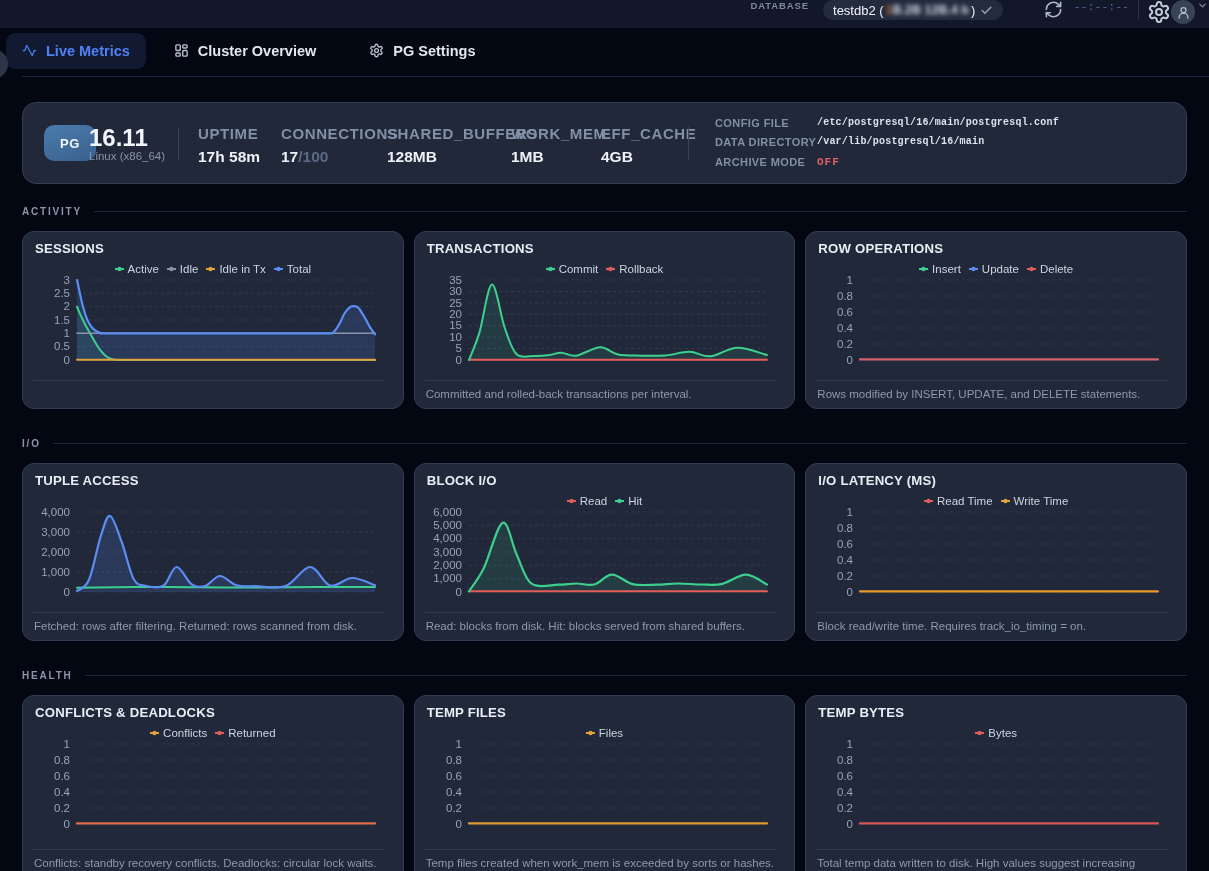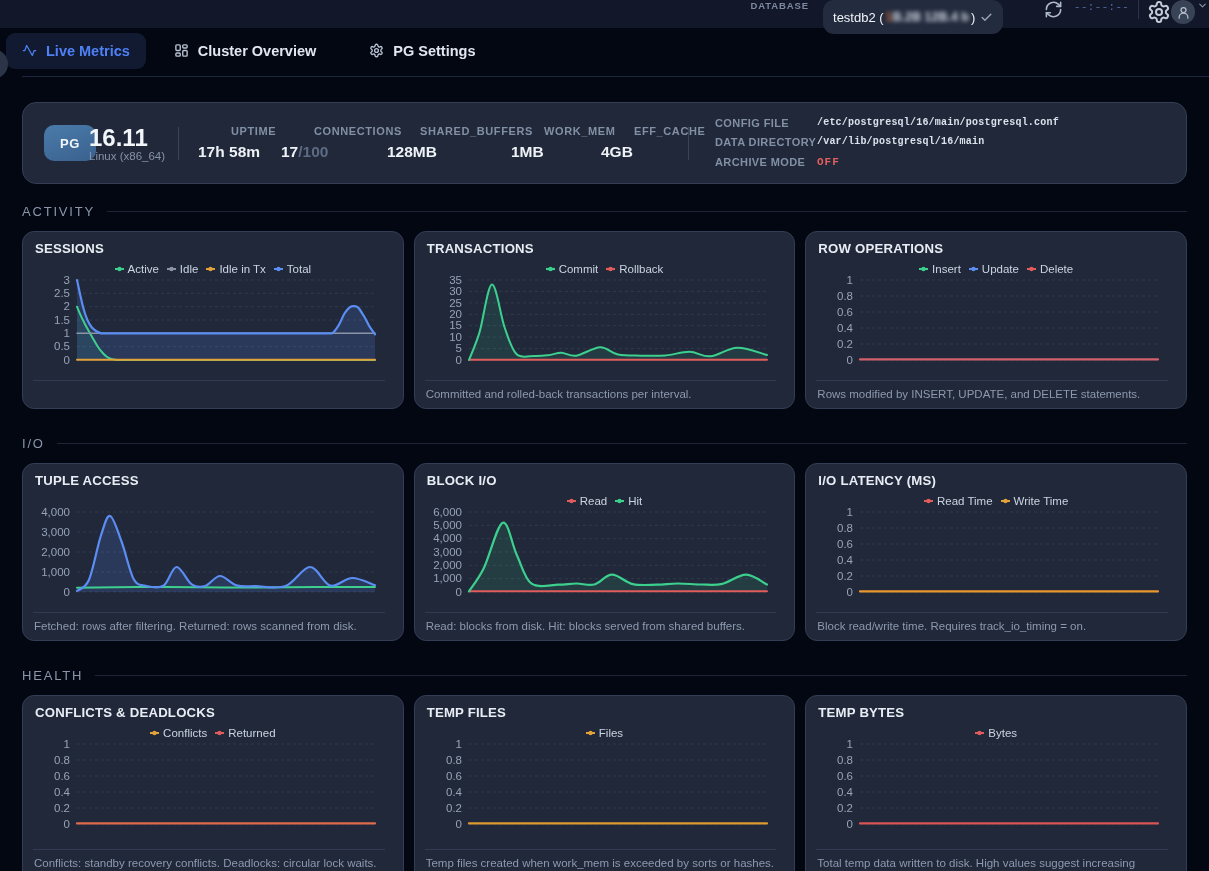--- a/index.html
+++ b/index.html
@@ -1,45 +1,45 @@
 <!DOCTYPE html>
 <html><head><meta charset="utf-8"><title>PG Dashboard</title>
 <style>
 * { margin:0; padding:0; box-sizing:border-box; }
 html,body { width:1209px; height:871px; overflow:hidden; }
 body { background:#030712; font-family:"Liberation Sans",sans-serif; position:relative; }
 .topbar { position:relative; height:28px; background:#121829; }
 .tb-right { position:absolute; right:0; top:0; height:28px; display:flex; align-items:flex-start; }
 .db-label { font-size:9.5px; font-weight:bold; letter-spacing:0.9px; color:#7d89a0; }
-.db-pill { margin-left:14px; height:34px; background:#232b3e; border-radius:11px; display:flex; align-items:center; padding:0 10px; }
+.db-pill { margin-left:14px; height:20px; background:#232b3e; border-radius:11px; display:flex; align-items:center; padding:0 10px; }
 .db-pill .n { color:#f0f3f8; font-size:13px; }
 .db-pill .blur { color:#d3dae4; font-size:12.5px; font-weight:bold; filter:blur(2.3px); margin:0 2px; }
 .tb-icon { display:flex; align-items:center; }
 .clock { font-family:"Liberation Mono",monospace; font-size:11.5px; color:#4f6b9e; }
 .vdiv { width:1px; height:19px; background:#2a3347; }
 .avatar { width:24px; height:24px; border-radius:50%; background:#394356; display:flex; align-items:center; justify-content:center; }
 .tabs { position:relative; height:49px; padding-left:6px; display:flex; align-items:flex-start; }
 .tabs::after { content:""; position:absolute; left:22px; right:0; bottom:0; height:1px; background:#1d2741; }
 .tab { display:flex; align-items:center; gap:9px; height:36px; margin-top:4.5px; padding:0 16px; border-radius:9px; font-size:14.5px; font-weight:bold; color:#e2e7ef; }
 .tab.active { background:#111a31; color:#4f80f5; }
 .handle { position:absolute; left:-22px; top:49px; width:30px; height:30px; border-radius:50%; background:#2c3547; }
 main { padding:0 22px; }
 .info { position:relative; margin-top:25px; height:82px; background:#202839; border:1px solid #343f55; border-radius:14px; }
 .pgbox { position:absolute; left:21px; top:22px; width:52px; height:36px; border-radius:10px; background:linear-gradient(160deg,#4a7bab,#3a618e); color:#f2f6fa; font-weight:bold; font-size:13px; display:flex; align-items:center; justify-content:center; letter-spacing:0.5px; }
 .ver { position:absolute; left:66px; top:21px; font-size:24px; font-weight:bold; color:#f2f5f9; }
 .os  { position:absolute; left:66px; top:47px; font-size:11.5px; color:#8793a8; }
 .idiv { position:absolute; top:24px; width:1px; height:33px; background:#38445c; }
 .stat { position:absolute; top:22px; }
-.sl { font-size:11px; font-weight:bold; letter-spacing:0.6px; color:#8290a6;margin-left:33px; }
+.sl { font-size:15px; font-weight:bold; letter-spacing:0.6px; color:#8290a6; }
 .sv { margin-top:6px; font-size:15.5px; font-weight:bold; color:#eef2f7; }
 .sv .dim { color:#5d6b85; font-weight:bold; }
 .cl { position:absolute; left:692px; font-size:11px; font-weight:bold; letter-spacing:0.4px; color:#8290a6; }
 .cv { position:absolute; left:794px; font-family:"Liberation Mono",monospace; font-size:10px; font-weight:bold; color:#dbe2ec; letter-spacing:0.2px; }
 .cv.off { color:#e25f5f; font-weight:bold; font-size:11px; letter-spacing:1px; }
-.shead { display:flex; align-items:center; gap:12px; margin:28px 0 13px 0; height:13px; font-size:13px; font-weight:normal; letter-spacing:1.8px; color:#8b96ab; }
+.shead { display:flex; align-items:center; gap:12px; margin:28px 0 13px 0; height:13px; font-size:10px; font-weight:bold; letter-spacing:1.8px; color:#8b96ab; }
 .shead::after { content:""; flex:1; height:1px; background:#1c2638; }
 .grid { display:grid; grid-template-columns:repeat(3,1fr); gap:10px; }
 .card { position:relative; height:178px; background:#202839; border:1px solid #333e54; border-radius:12px; overflow:hidden; }
 .card.tall { height:193px; }
 .ctitle { position:absolute; left:12px; top:9px; font-size:13.2px; font-weight:bold; letter-spacing:0.2px; color:#e8edf4; }
 .legend { position:absolute; left:0; right:0; top:30px; height:14px; display:flex; justify-content:center; gap:8px; align-items:center; }
 .li { display:flex; align-items:center; gap:4px; }
 .lt { font-size:11.5px; color:#cbd4e2; }
 .plot { position:absolute; left:0; top:43px; }
 .sep { position:absolute; left:10px; right:18px; height:1px; background:#313c53; }

